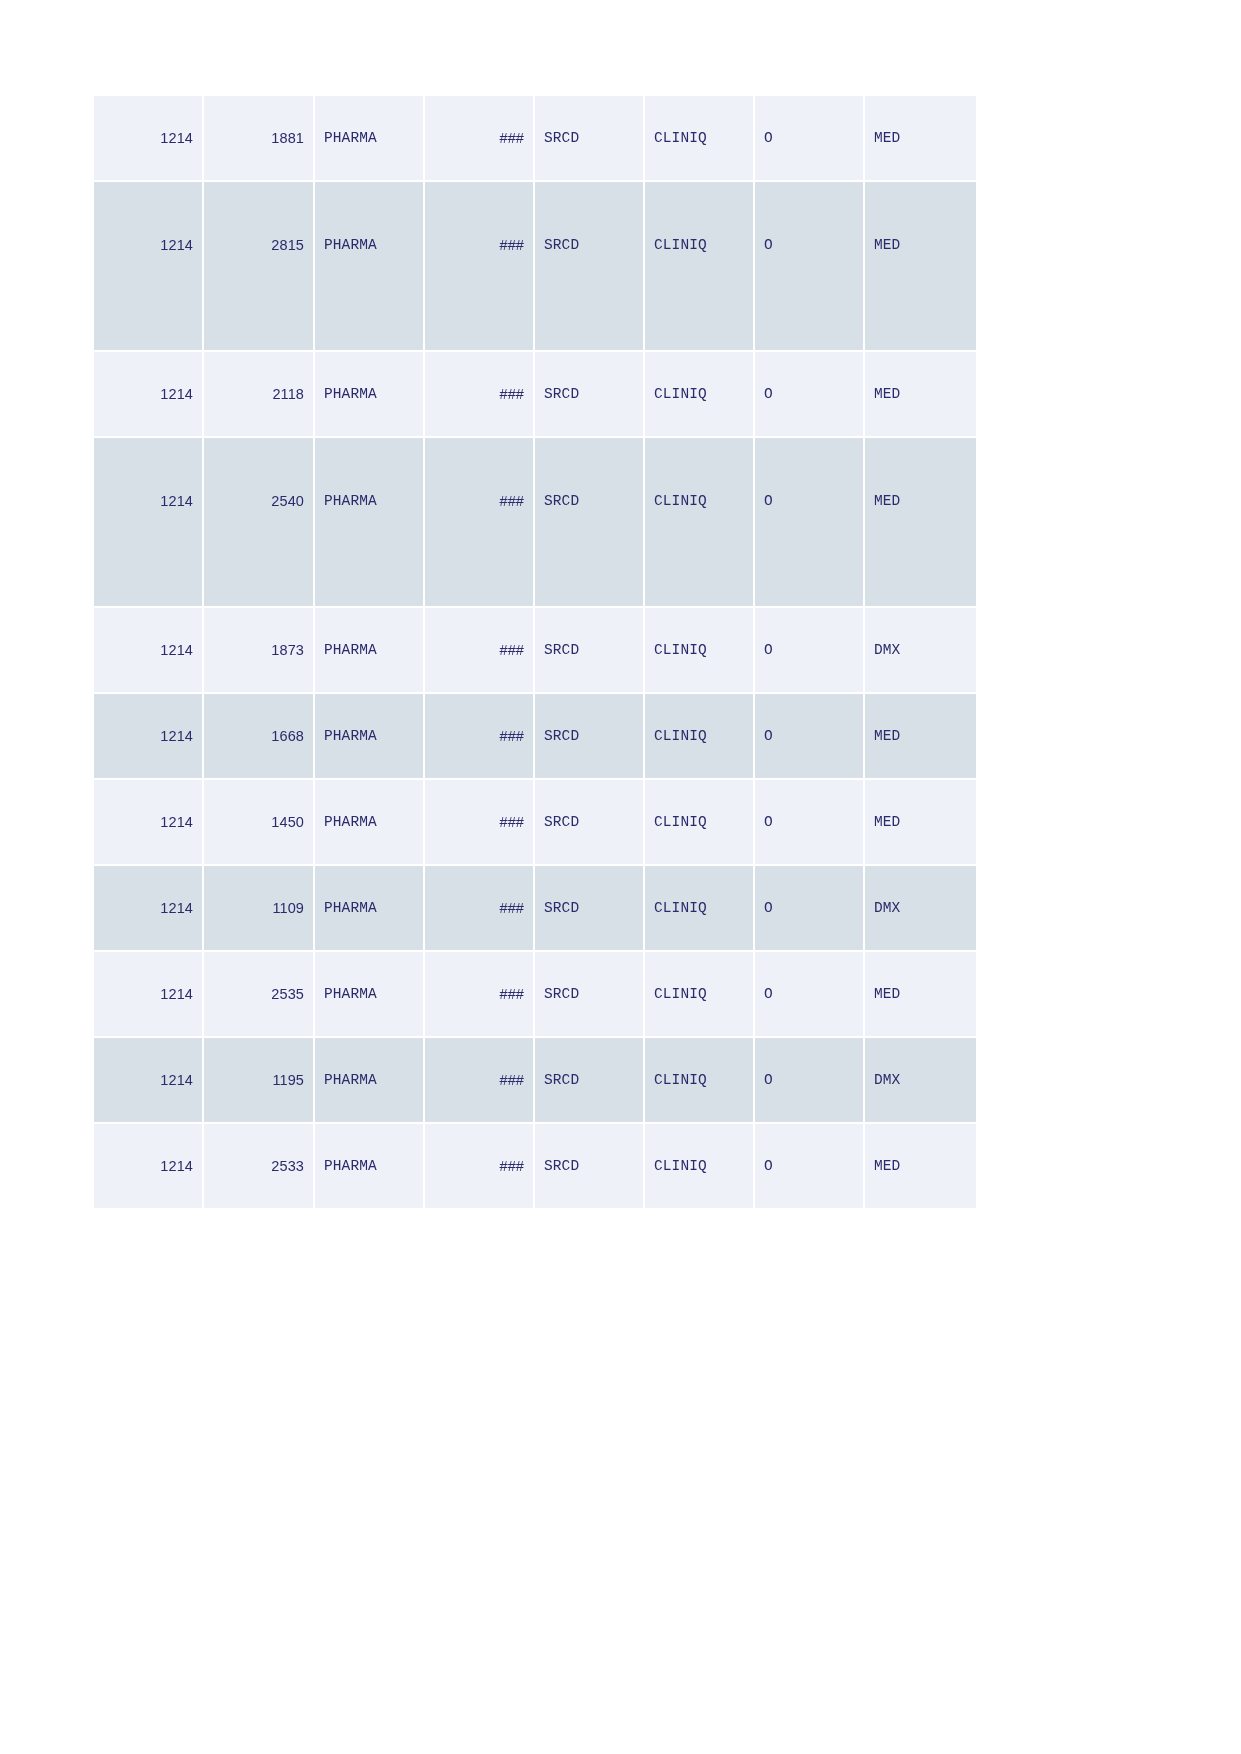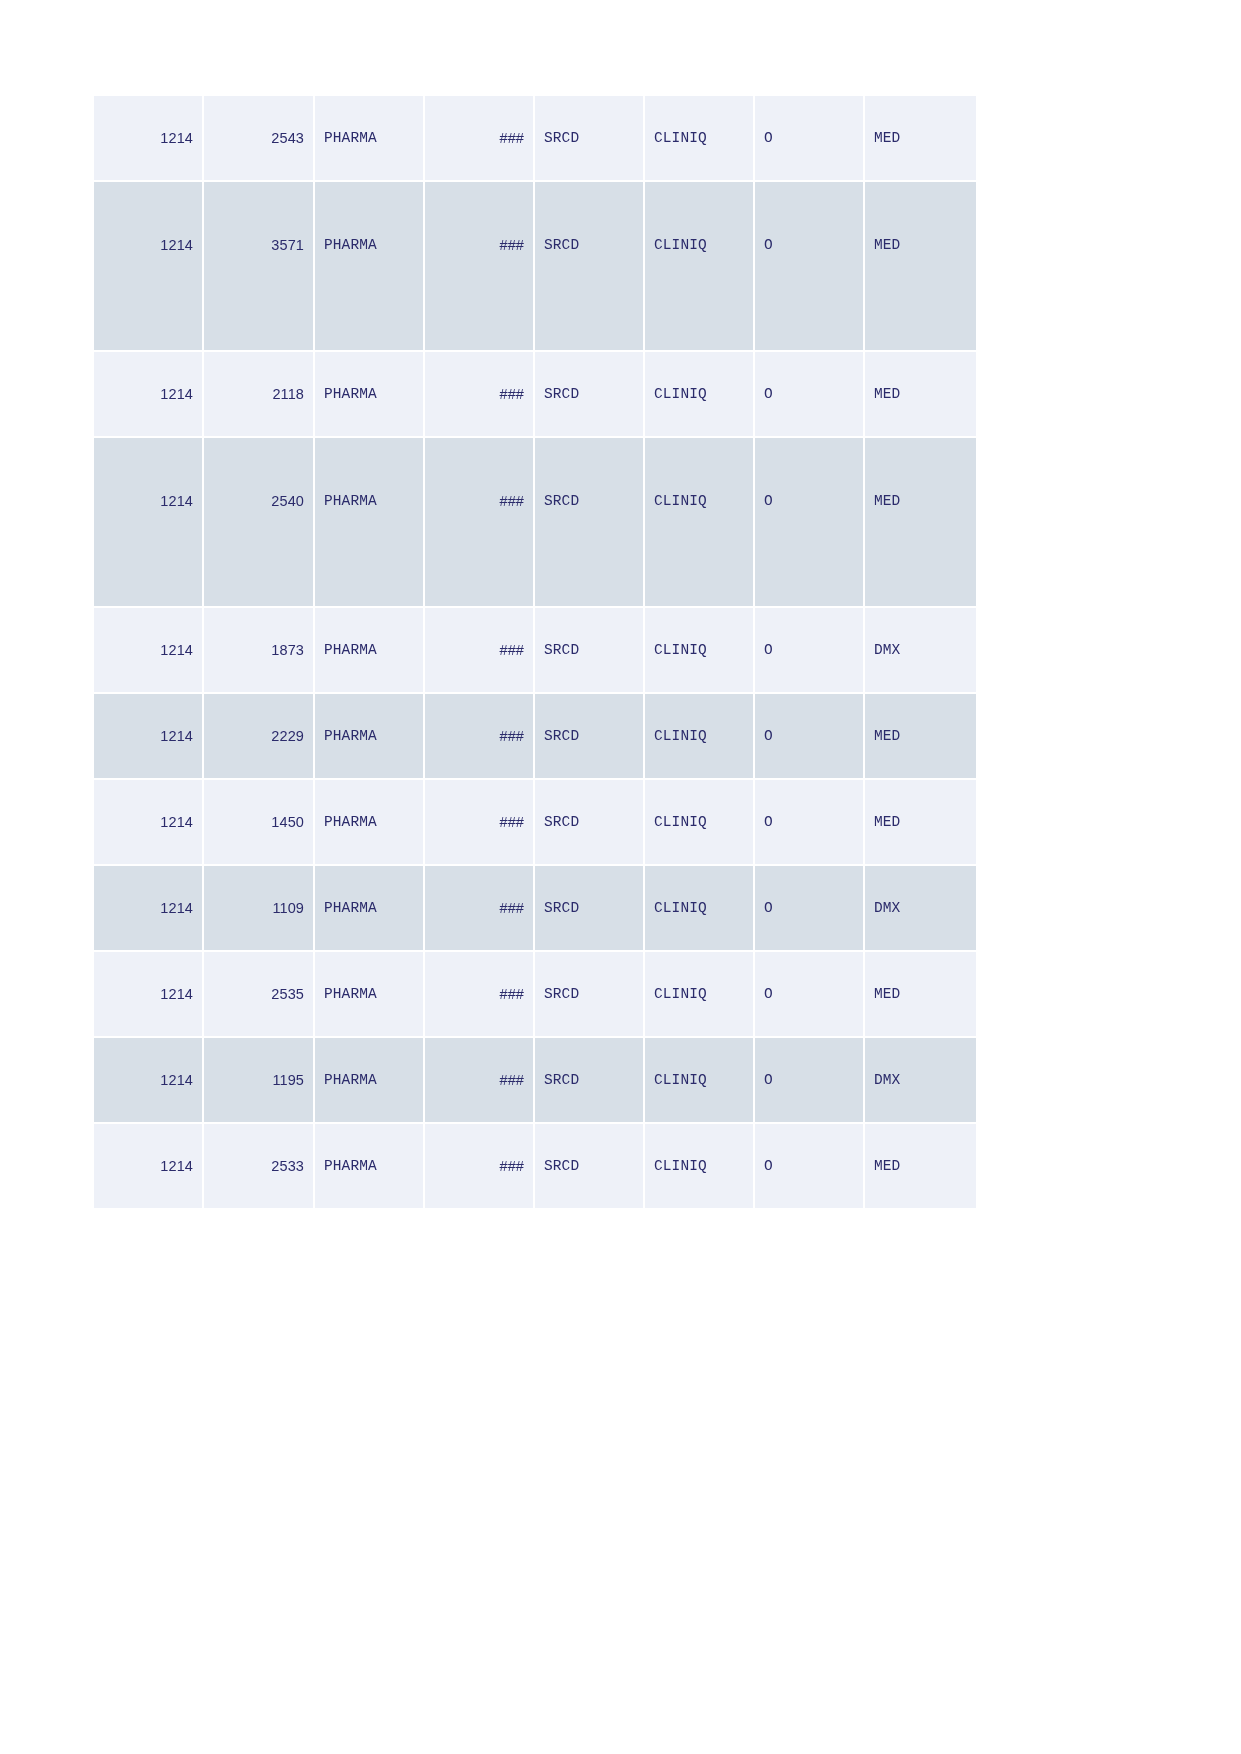--- a/index.html
+++ b/index.html
@@ -80,31 +80,31 @@
         <col class="c2">
         <col class="c3">
       <col class="c4">
         <col class="c5">
         <col class="c6">
         <col class="c7">
     </colgroup>
     <tbody id="table-body">
         <tr class="row-light h-short">
           <td class="align-right">1214</td>
-          <td class="align-right">2543</td>
+          <td class="align-right">1881</td>
           <td class="align-left">PHARMA</td>
           <td class="align-right">###</td>
           <td class="align-left">SRCD</td>
           <td class="align-left">CLINIQ</td>
           <td class="align-left">O</td>
           <td class="align-left">MED</td>
         </tr>
         <tr class="row-dark h-tall">
           <td class="align-right">1214</td>
-          <td class="align-right">3571</td>
+          <td class="align-right">2815</td>
           <td class="align-left">PHARMA</td>
           <td class="align-right">###</td>
           <td class="align-left">SRCD</td>
           <td class="align-left">CLINIQ</td>
           <td class="align-left">O</td>
           <td class="align-left">MED</td>
         </tr>
         <tr class="row-light h-short">
           <td class="align-right">1214</td>
           <td class="align-right">2118</td>
@@ -130,21 +130,21 @@
           <td class="align-right">1873</td>
           <td class="align-left">PHARMA</td>
           <td class="align-right">###</td>
           <td class="align-left">SRCD</td>
           <td class="align-left">CLINIQ</td>
           <td class="align-left">O</td>
           <td class="align-left">DMX</td>
         </tr>
         <tr class="row-dark h-short">
           <td class="align-right">1214</td>
-          <td class="align-right">2229</td>
+          <td class="align-right">1668</td>
           <td class="align-left">PHARMA</td>
           <td class="align-right">###</td>
           <td class="align-left">SRCD</td>
           <td class="align-left">CLINIQ</td>
           <td class="align-left">O</td>
           <td class="align-left">MED</td>
         </tr>
         <tr class="row-light h-short">
           <td class="align-right">1214</td>
           <td class="align-right">1450</td>

